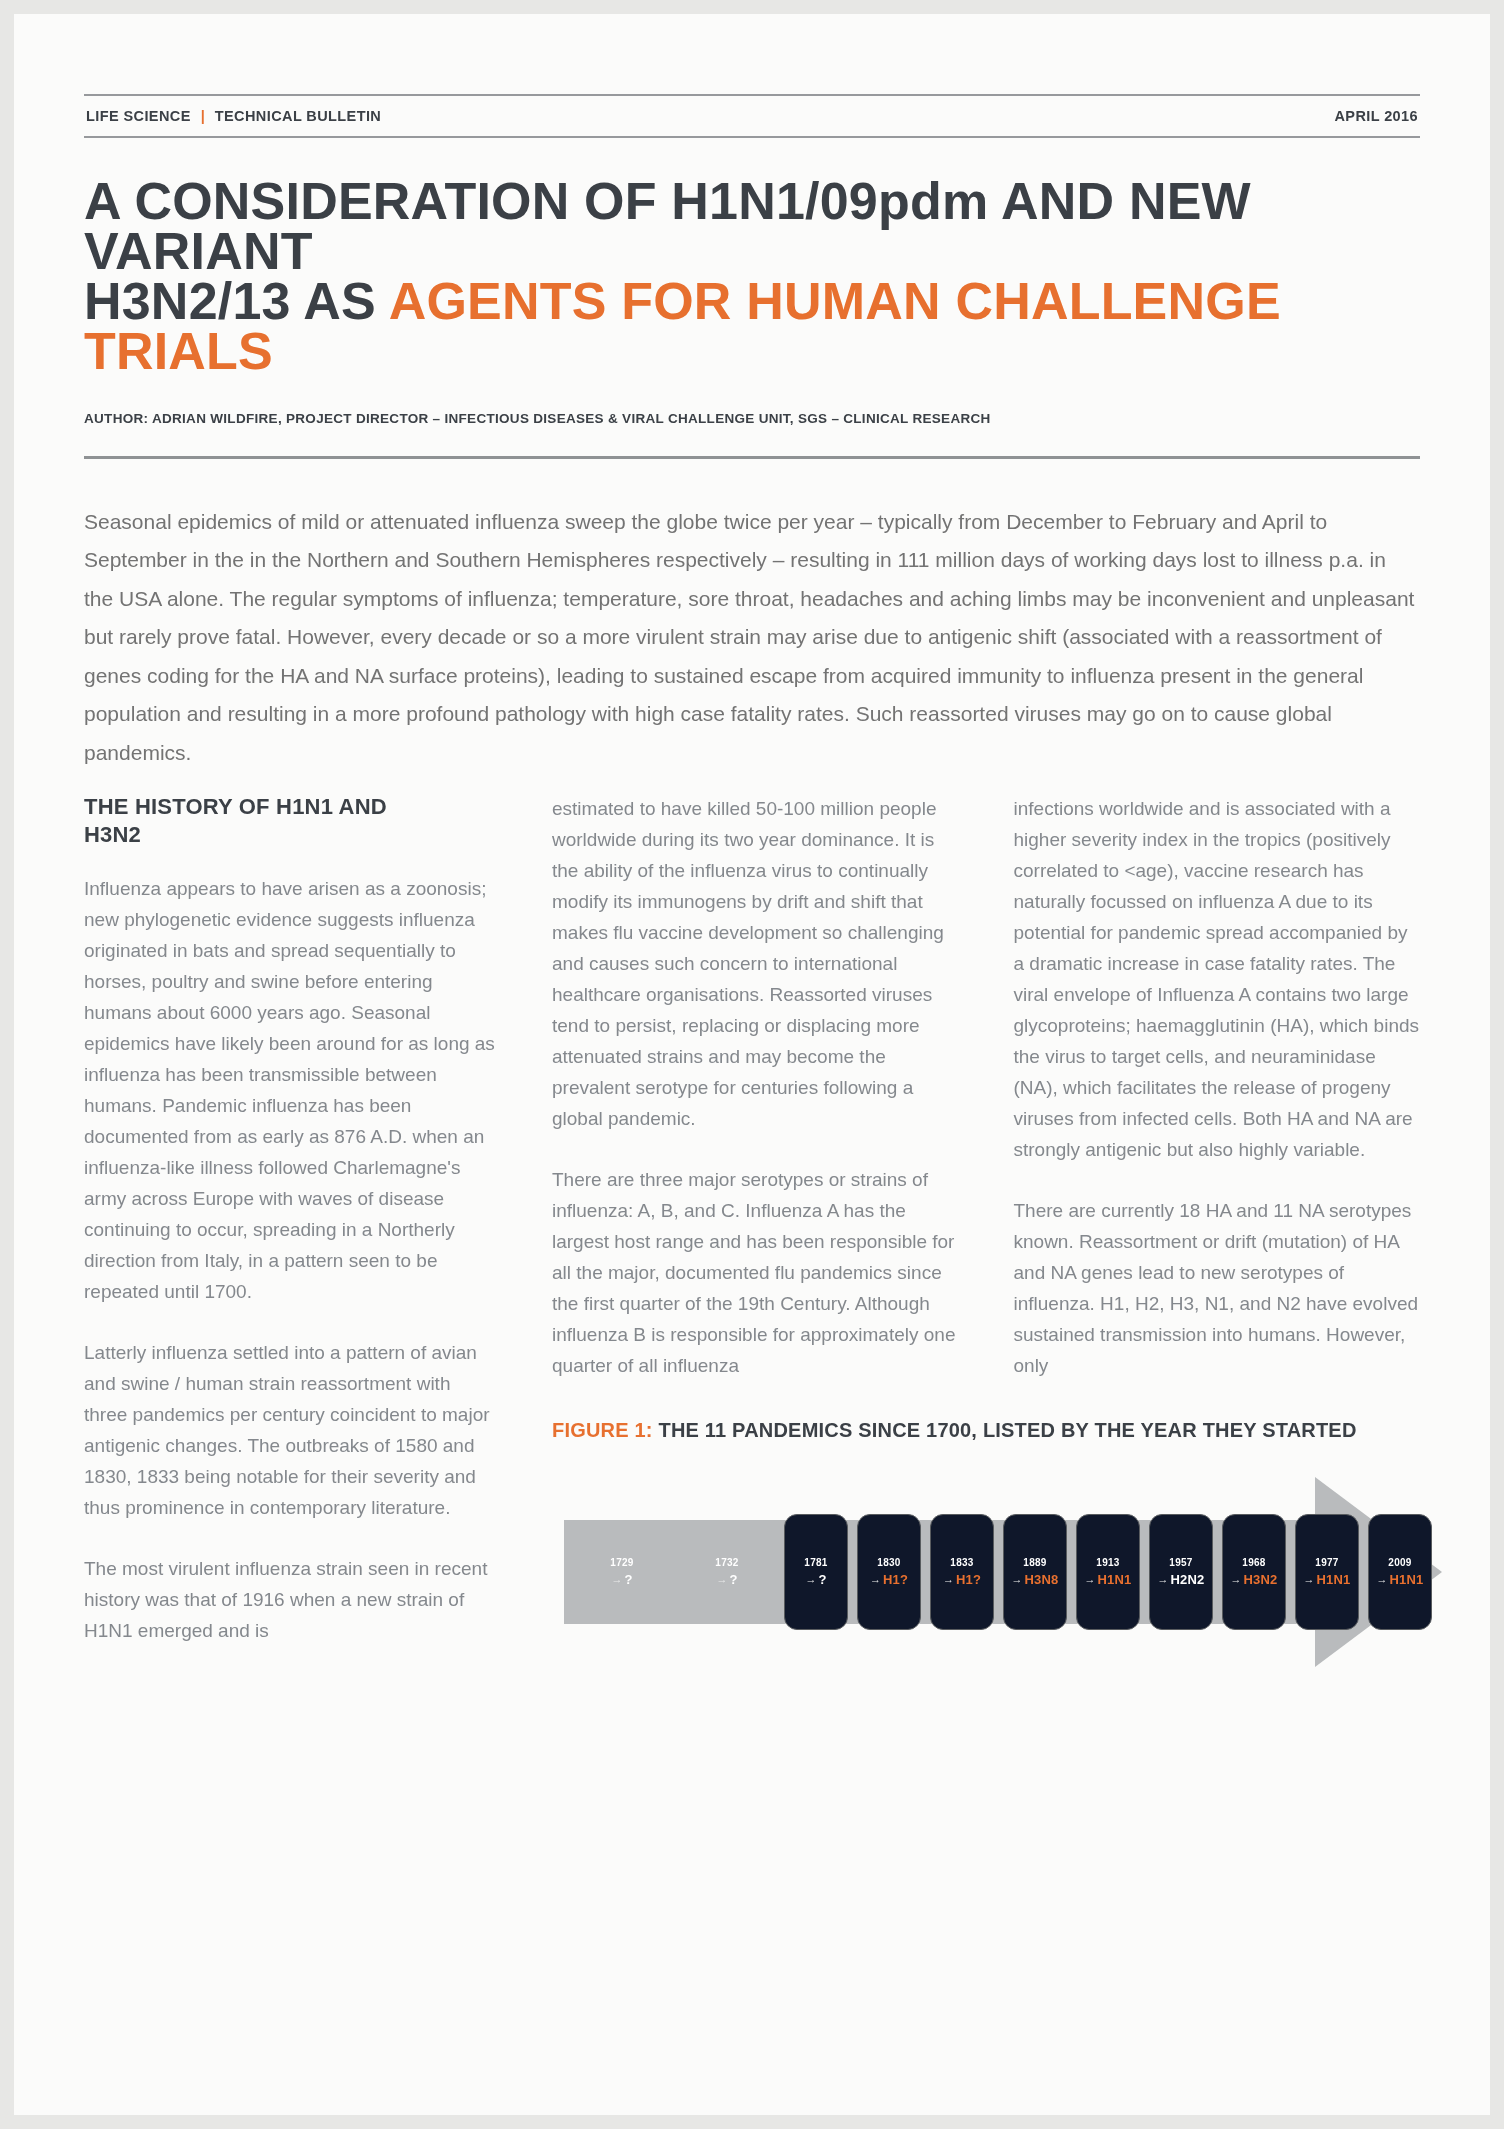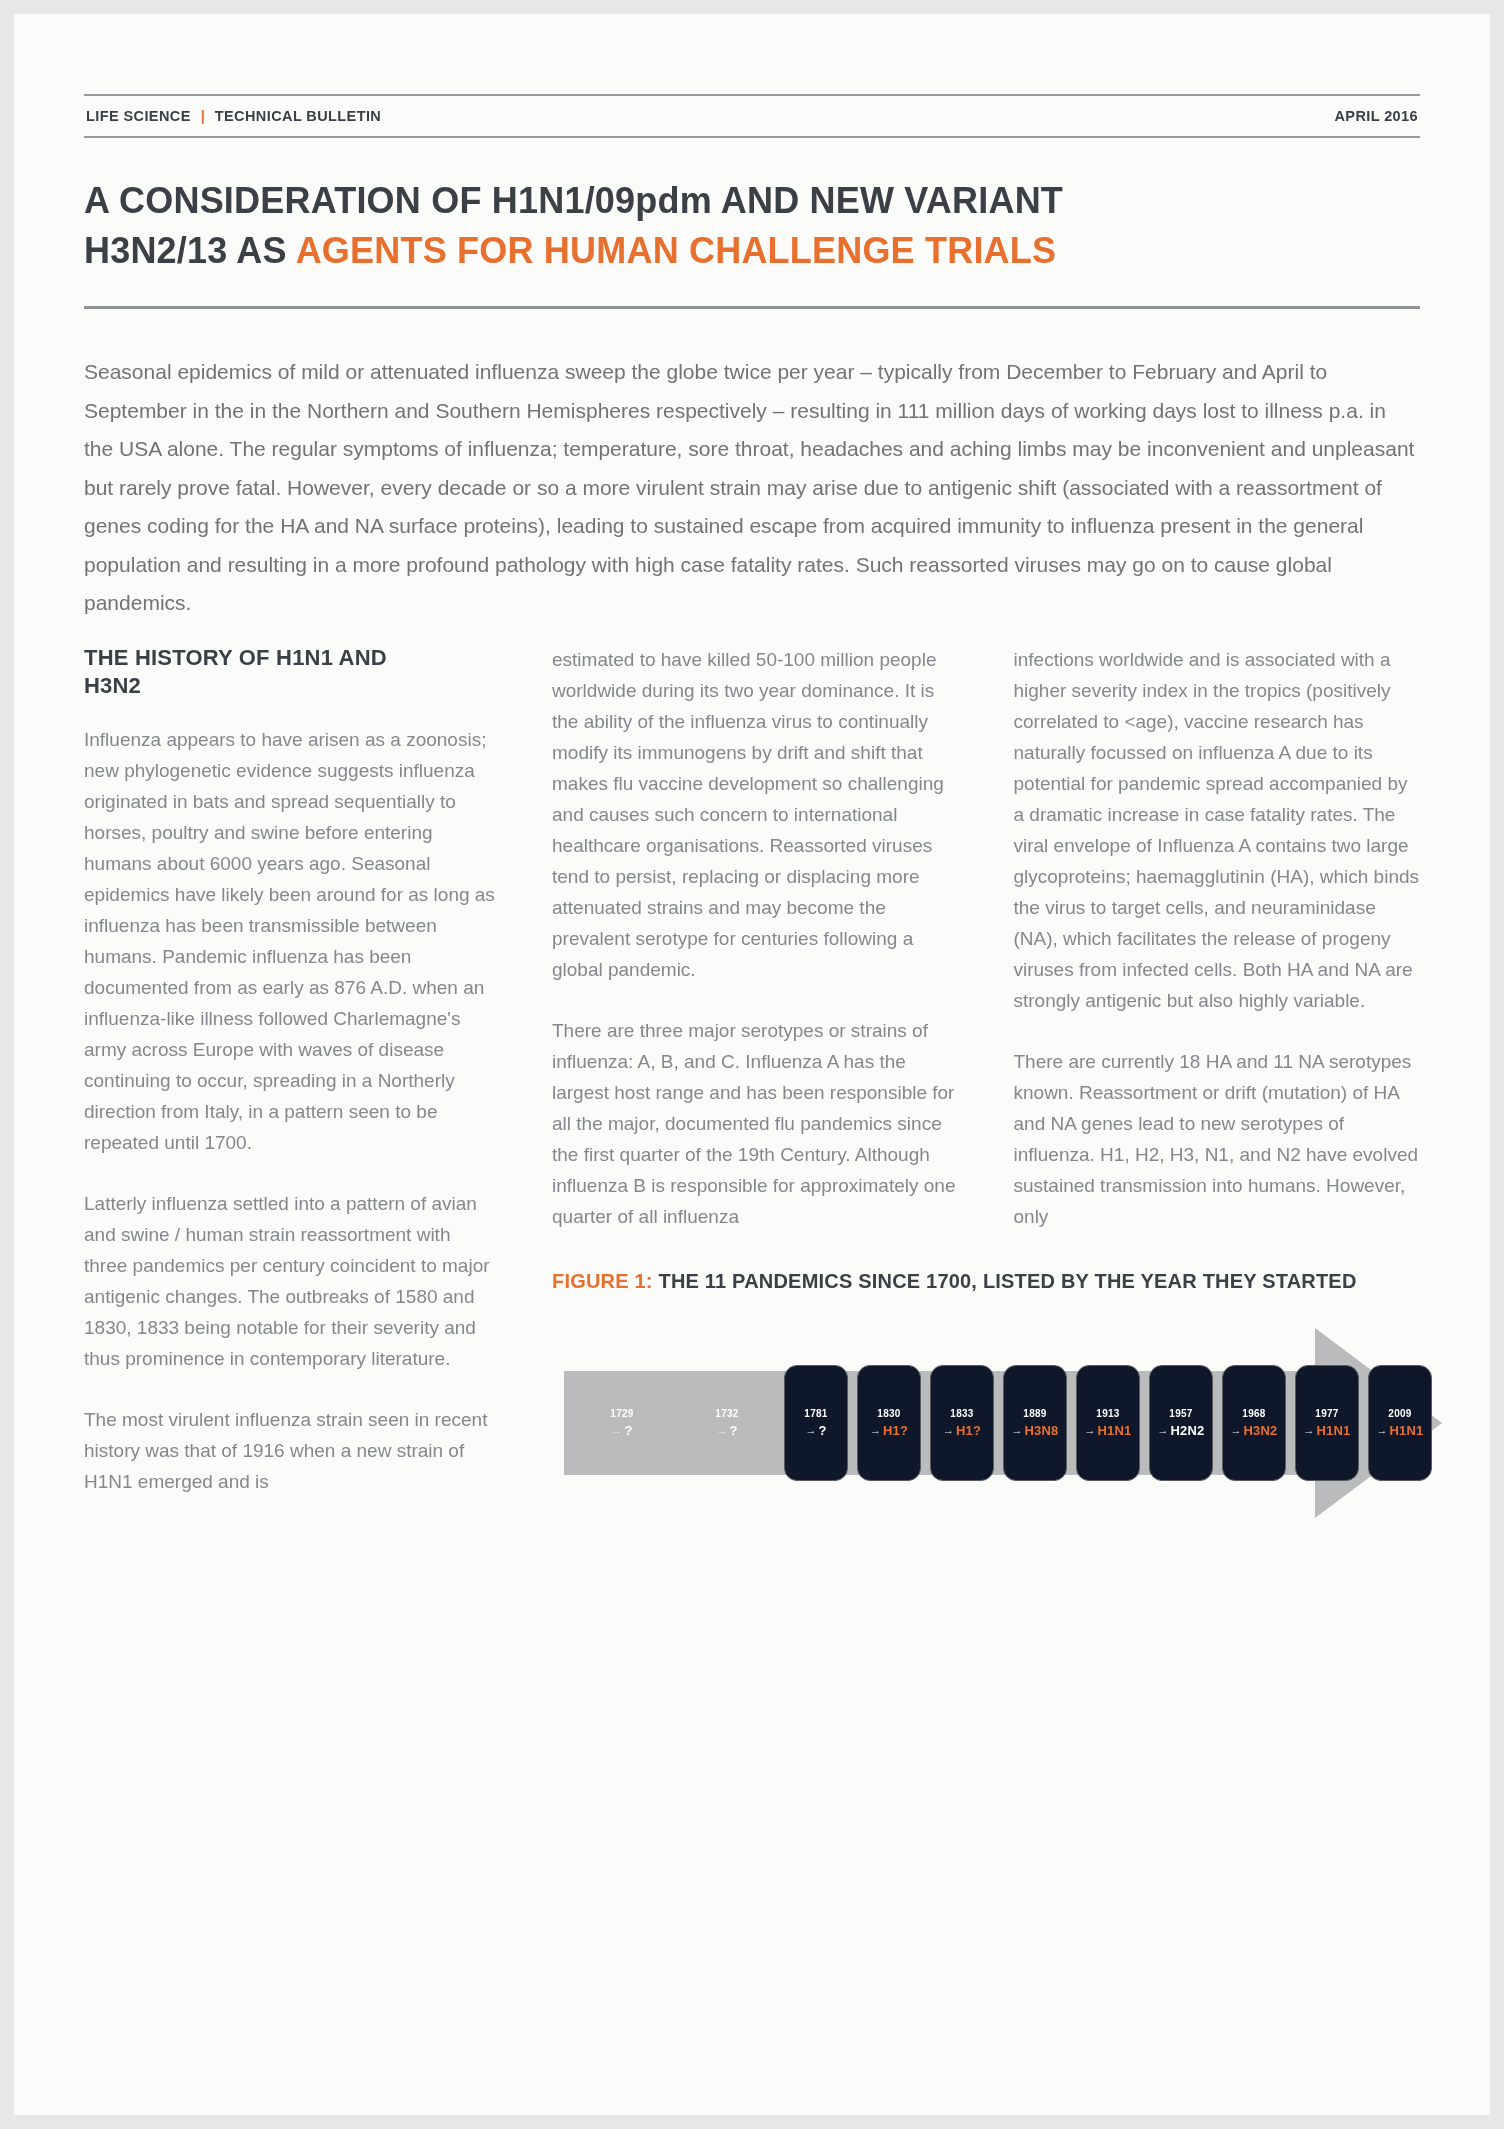--- a/index.html
+++ b/index.html
@@ -18,21 +18,21 @@
   
   .masthead { border-top:2px solid #97999c; border-bottom:2px solid #97999c;
     display:flex; justify-content:space-between; align-items:center;
     padding:12px 2px;gap:22px; }
   .masthead .left { display:flex; gap:10px; align-items:baseline; }
   .mast-label { font-size:14.5px; font-weight:bold; color:#3b4046; letter-spacing:.4px; }
   .mast-sep { color:#e7702f; font-weight:bold; font-size:14.5px; }
   .mast-date { font-size:14.5px; font-weight:bold; color:#3b4046; letter-spacing:.4px; }
 
   
-  .title { margin-top:38px; font-size:36px; line-height:50px; font-weight:bold;
+  .title { margin-top:38px; font-size:52px; line-height:50px; font-weight:bold;
     color:#3b4046; letter-spacing:.2px; }
   .title .orange { color:#e7702f; }
   .author { margin-top:24px; font-size:13.5px; font-weight:bold; color:#3b4046;
     letter-spacing:.3px; }
   .divider { margin-top:30px; border:0; border-top:3px solid #8f9294; }
 
   
   .intro { margin-top:44px; font-size:21px; line-height:38.5px; color:#737373; }
 
   
@@ -87,20 +87,21 @@
         <span class="mast-label">LIFE SCIENCE</span>
         <span class="mast-sep">|</span>
         <span class="mast-label">TECHNICAL BULLETIN</span>
       </div>
       <span class="mast-date">APRIL 2016</span>
     </div>
 
     <h1 class="title"><span>A CONSIDERATION OF H1N1/09pdm AND NEW VARIANT</span><br>
       <span>H3N2/13 AS </span><span class="orange">AGENTS FOR HUMAN CHALLENGE TRIALS</span></h1>
 
+    <div class="author">AUTHOR: ADRIAN WILDFIRE, PROJECT DIRECTOR – INFECTIOUS DISEASES &amp; VIRAL CHALLENGE UNIT, SGS – CLINICAL RESEARCH</div>
 
     <hr class="divider">
 
     <p class="intro">Seasonal epidemics of mild or attenuated influenza sweep the globe twice per year – typically from December to February and April to September in the in the Northern and Southern Hemispheres respectively – resulting in 111 million days of working days lost to illness p.a. in the USA alone. The regular symptoms of influenza; temperature, sore throat, headaches and aching limbs may be inconvenient and unpleasant but rarely prove fatal. However, every decade or so a more virulent strain may arise due to antigenic shift (associated with a reassortment of genes coding for the HA and NA surface proteins), leading to sustained escape from acquired immunity to influenza present in the general population and resulting in a more profound pathology with high case fatality rates. Such reassorted viruses may go on to cause global pandemics.</p>
 
     <div class="cols">
 
       <div class="col-1">
         <h2 class="section-heading">THE HISTORY OF H1N1 AND H3N2</h2>
         <p class="body-p">Influenza appears to have arisen as a zoonosis; new phylogenetic evidence suggests influenza originated in bats and spread sequentially to horses, poultry and swine before entering humans about 6000 years ago. Seasonal epidemics have likely been around for as long as influenza has been transmissible between humans. Pandemic influenza has been documented from as early as 876 A.D. when an influenza-like illness followed Charlemagne's army across Europe with waves of disease continuing to occur, spreading in a Northerly direction from Italy, in a pattern seen to be repeated until 1700.</p>

